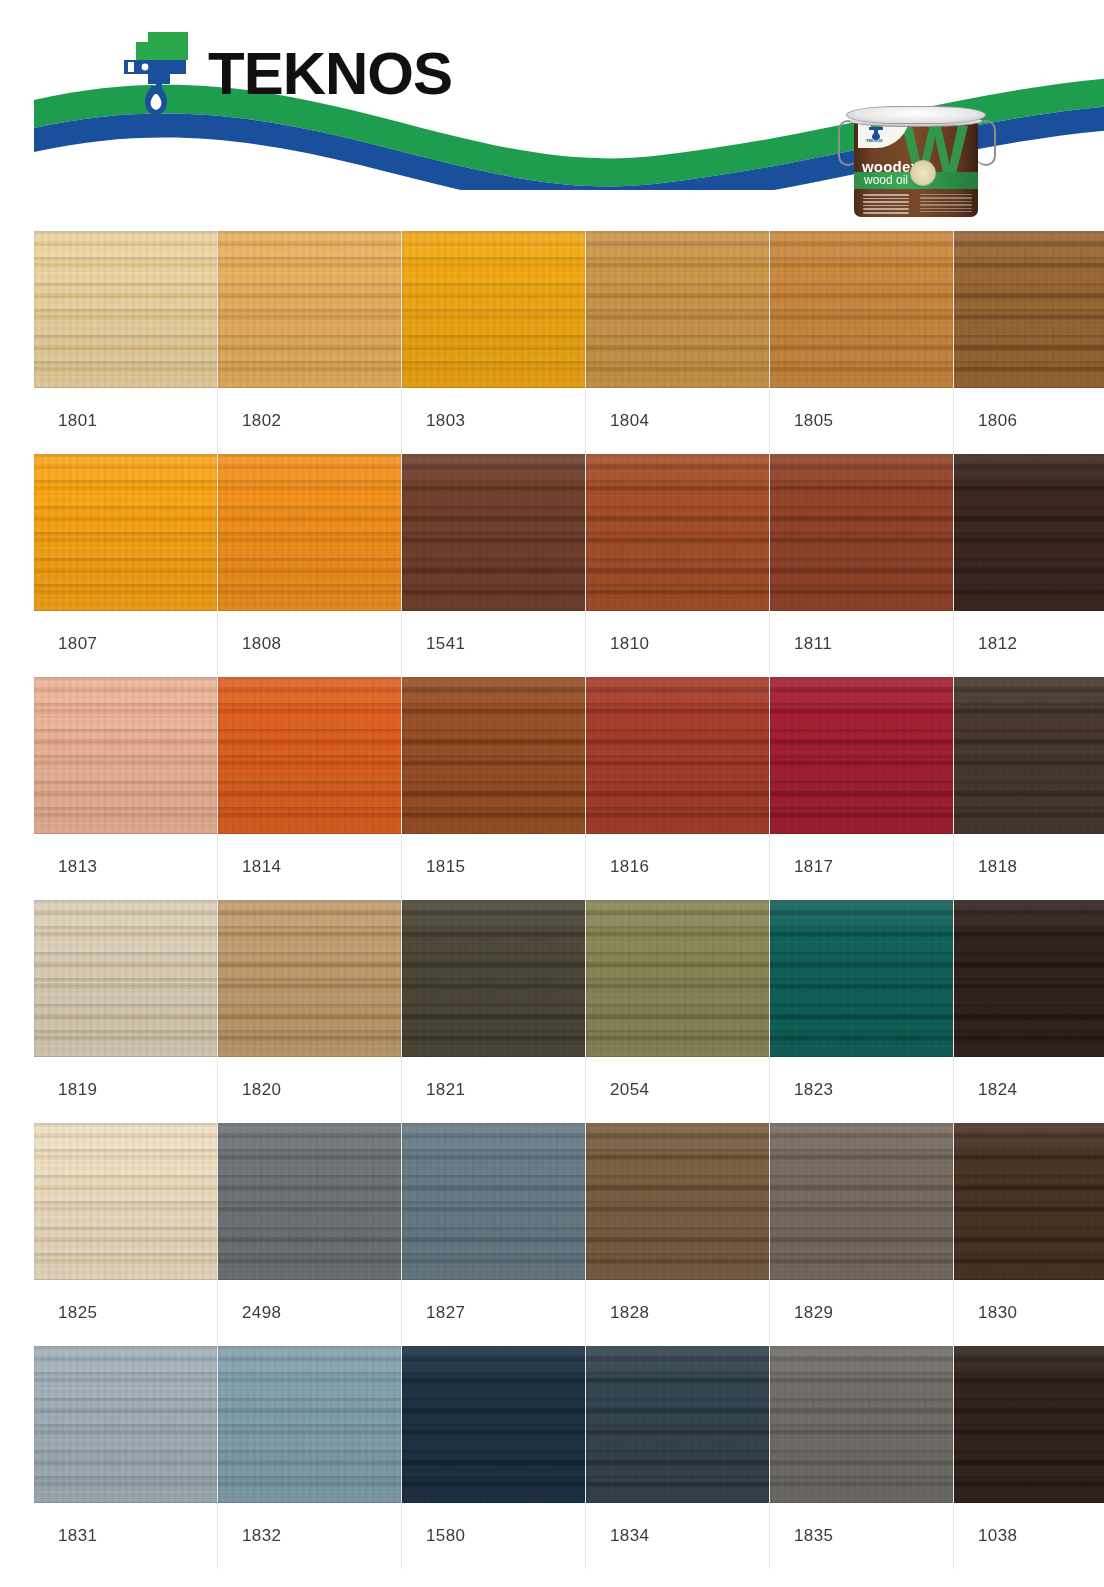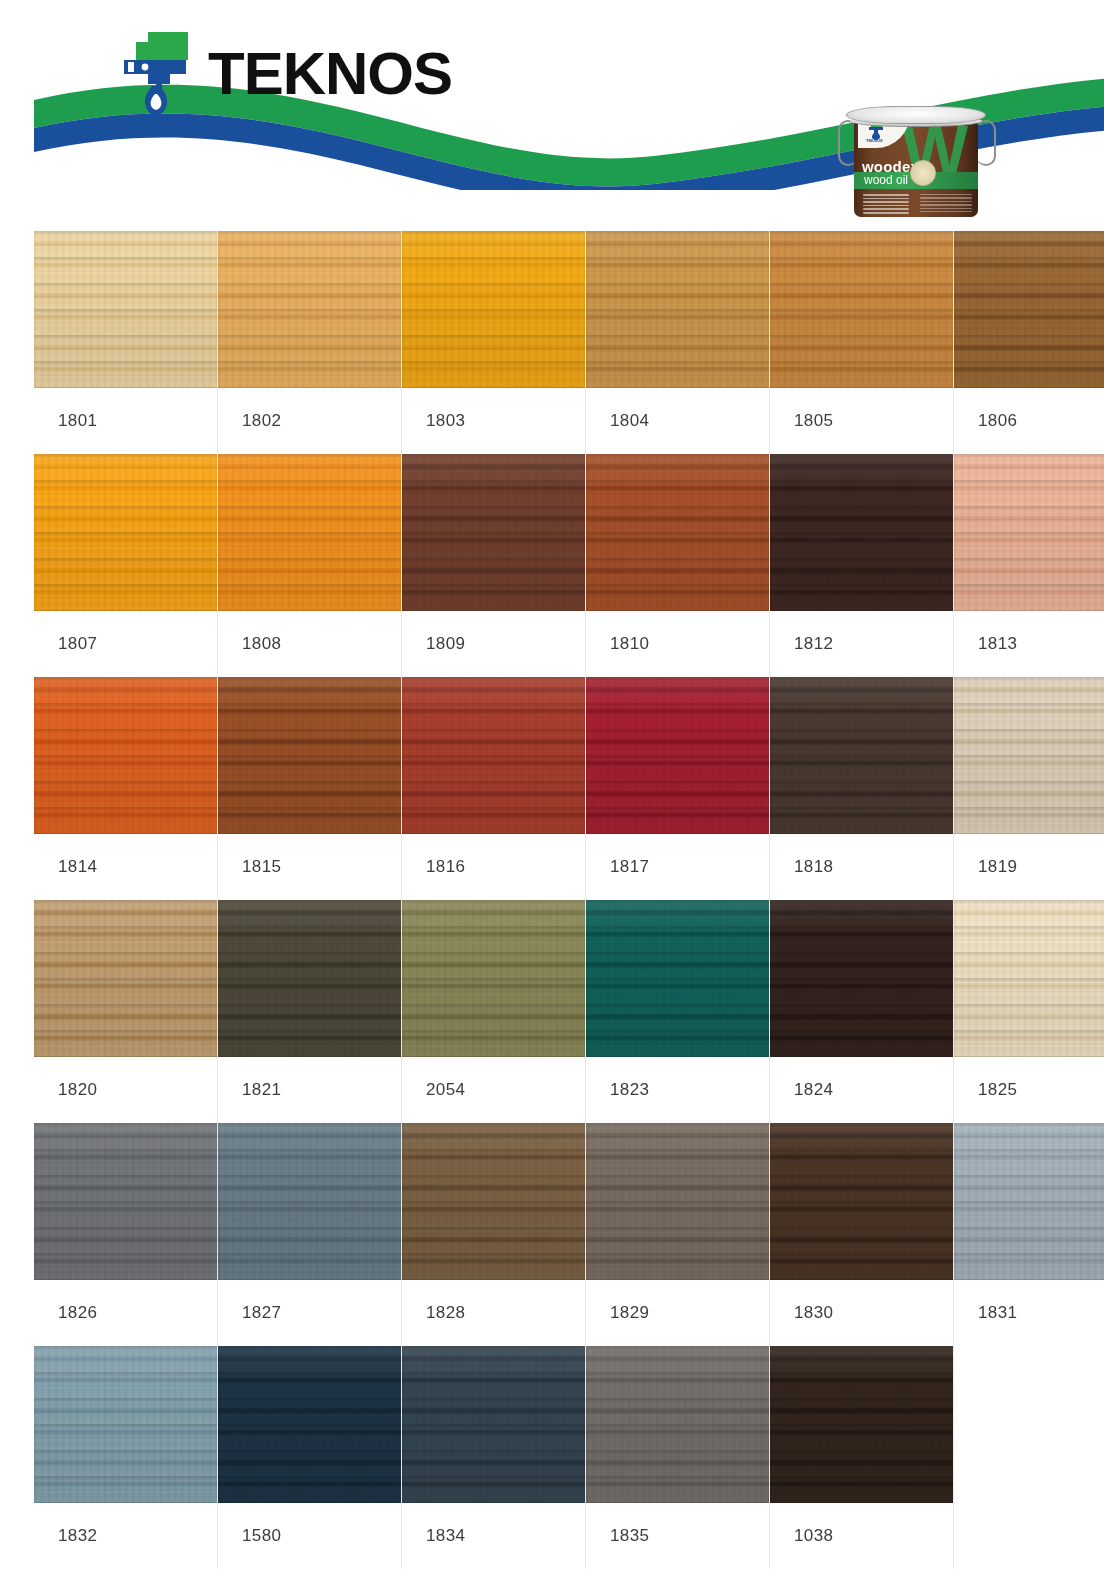--- a/index.html
+++ b/index.html
@@ -208,30 +208,37 @@
           <div class="grain"></div>
           <div class="sheen"></div>
         </div>
         <div class="label">1808</div>
       </div>
       <div class="cell">
         <div class="swatch" style="background: repeating-linear-gradient(rgb(116, 65, 46) 0px, rgb(116, 65, 46) 9px, rgb(93, 50, 36) 11px, rgb(93, 50, 36) 14px, rgb(116, 65, 46) 17px, rgb(116, 65, 46) 31px, rgb(93, 50, 36) 33px, rgb(93, 50, 36) 35px, rgb(116, 65, 46) 38px, rgb(116, 65, 46) 52px);">
           <div class="grain"></div>
           <div class="sheen"></div>
         </div>
-        <div class="label">1809</div>
+        <div class="label">1541</div>
       </div>
       <div class="cell">
         <div class="swatch" style="background: repeating-linear-gradient(rgb(169, 81, 42) 0px, rgb(169, 81, 42) 9px, rgb(141, 63, 31) 11px, rgb(141, 63, 31) 14px, rgb(169, 81, 42) 17px, rgb(169, 81, 42) 31px, rgb(141, 63, 31) 33px, rgb(141, 63, 31) 35px, rgb(169, 81, 42) 38px, rgb(169, 81, 42) 52px);">
           <div class="grain"></div>
           <div class="sheen"></div>
         </div>
         <div class="label">1810</div>
       </div>
       <div class="cell">
+        <div class="swatch" style="background: repeating-linear-gradient(rgb(150, 69, 43) 0px, rgb(150, 69, 43) 9px, rgb(122, 53, 33) 11px, rgb(122, 53, 33) 14px, rgb(150, 69, 43) 17px, rgb(150, 69, 43) 31px, rgb(122, 53, 33) 33px, rgb(122, 53, 33) 35px, rgb(150, 69, 43) 38px, rgb(150, 69, 43) 52px);">
+          <div class="grain"></div>
+          <div class="sheen"></div>
+        </div>
+        <div class="label">1811</div>
+      </div>
+      <div class="cell">
         <div class="swatch" style="background: repeating-linear-gradient(rgb(63, 40, 34) 0px, rgb(63, 40, 34) 9px, rgb(47, 28, 24) 11px, rgb(47, 28, 24) 14px, rgb(63, 40, 34) 17px, rgb(63, 40, 34) 31px, rgb(47, 28, 24) 33px, rgb(47, 28, 24) 35px, rgb(63, 40, 34) 38px, rgb(63, 40, 34) 52px);">
           <div class="grain"></div>
           <div class="sheen"></div>
         </div>
         <div class="label">1812</div>
       </div>
       <div class="cell">
         <div class="swatch" style="background: repeating-linear-gradient(rgb(240, 183, 156) 0px, rgb(240, 183, 156) 9px, rgb(224, 163, 135) 11px, rgb(224, 163, 135) 14px, rgb(240, 183, 156) 17px, rgb(240, 183, 156) 31px, rgb(224, 163, 135) 33px, rgb(224, 163, 135) 35px, rgb(240, 183, 156) 38px, rgb(240, 183, 156) 52px);">
           <div class="grain"></div>
           <div class="sheen"></div>
@@ -320,21 +327,21 @@
           <div class="grain"></div>
           <div class="sheen"></div>
         </div>
         <div class="label">1825</div>
       </div>
       <div class="cell">
         <div class="swatch" style="background: repeating-linear-gradient(rgb(115, 118, 122) 0px, rgb(115, 118, 122) 9px, rgb(96, 99, 103) 11px, rgb(96, 99, 103) 14px, rgb(115, 118, 122) 17px, rgb(115, 118, 122) 31px, rgb(96, 99, 103) 33px, rgb(96, 99, 103) 35px, rgb(115, 118, 122) 38px, rgb(115, 118, 122) 52px);">
           <div class="grain"></div>
           <div class="sheen"></div>
         </div>
-        <div class="label">1826</div>
+        <div class="label">2498</div>
       </div>
       <div class="cell">
         <div class="swatch" style="background: repeating-linear-gradient(rgb(107, 126, 138) 0px, rgb(107, 126, 138) 9px, rgb(88, 107, 119) 11px, rgb(88, 107, 119) 14px, rgb(107, 126, 138) 17px, rgb(107, 126, 138) 31px, rgb(88, 107, 119) 33px, rgb(88, 107, 119) 35px, rgb(107, 126, 138) 38px, rgb(107, 126, 138) 52px);">
           <div class="grain"></div>
           <div class="sheen"></div>
         </div>
         <div class="label">1827</div>
       </div>
       <div class="cell">
         <div class="swatch" style="background: repeating-linear-gradient(rgb(125, 98, 68) 0px, rgb(125, 98, 68) 9px, rgb(100, 76, 50) 11px, rgb(100, 76, 50) 14px, rgb(125, 98, 68) 17px, rgb(125, 98, 68) 31px, rgb(100, 76, 50) 33px, rgb(100, 76, 50) 35px, rgb(125, 98, 68) 38px, rgb(125, 98, 68) 52px);">

